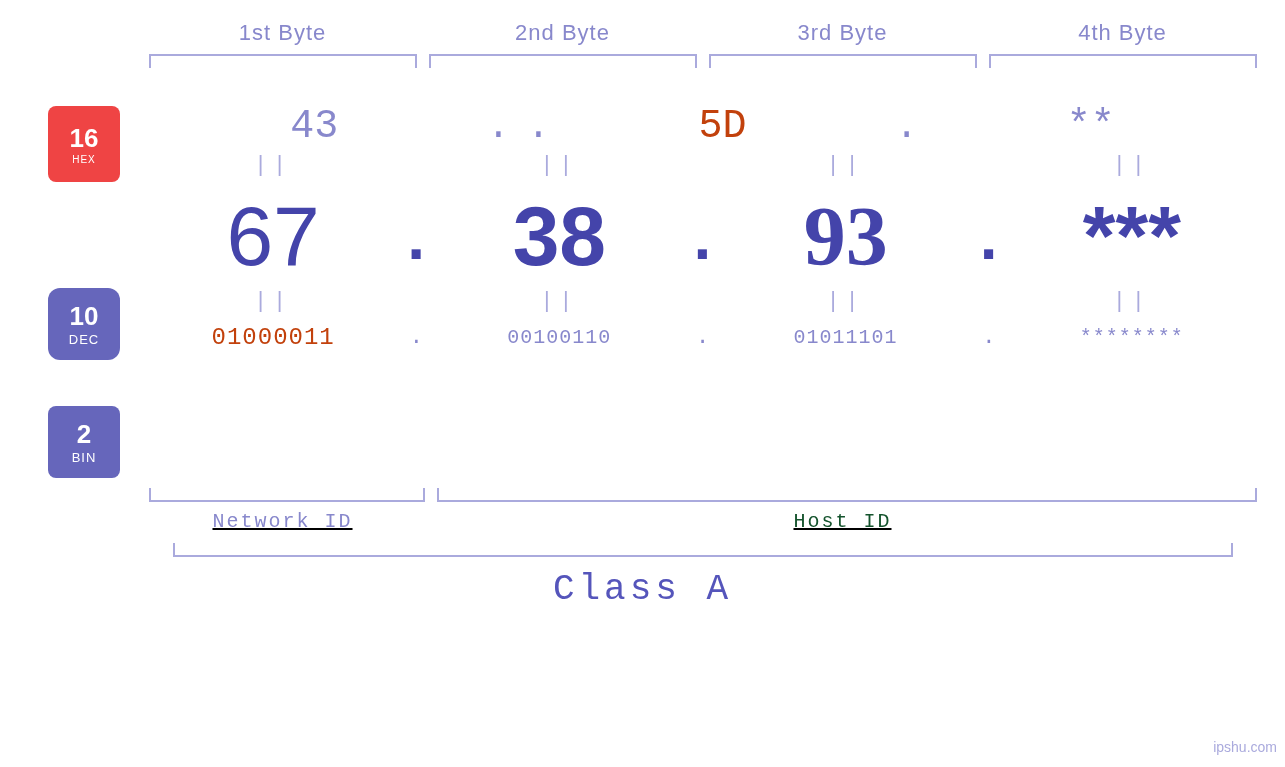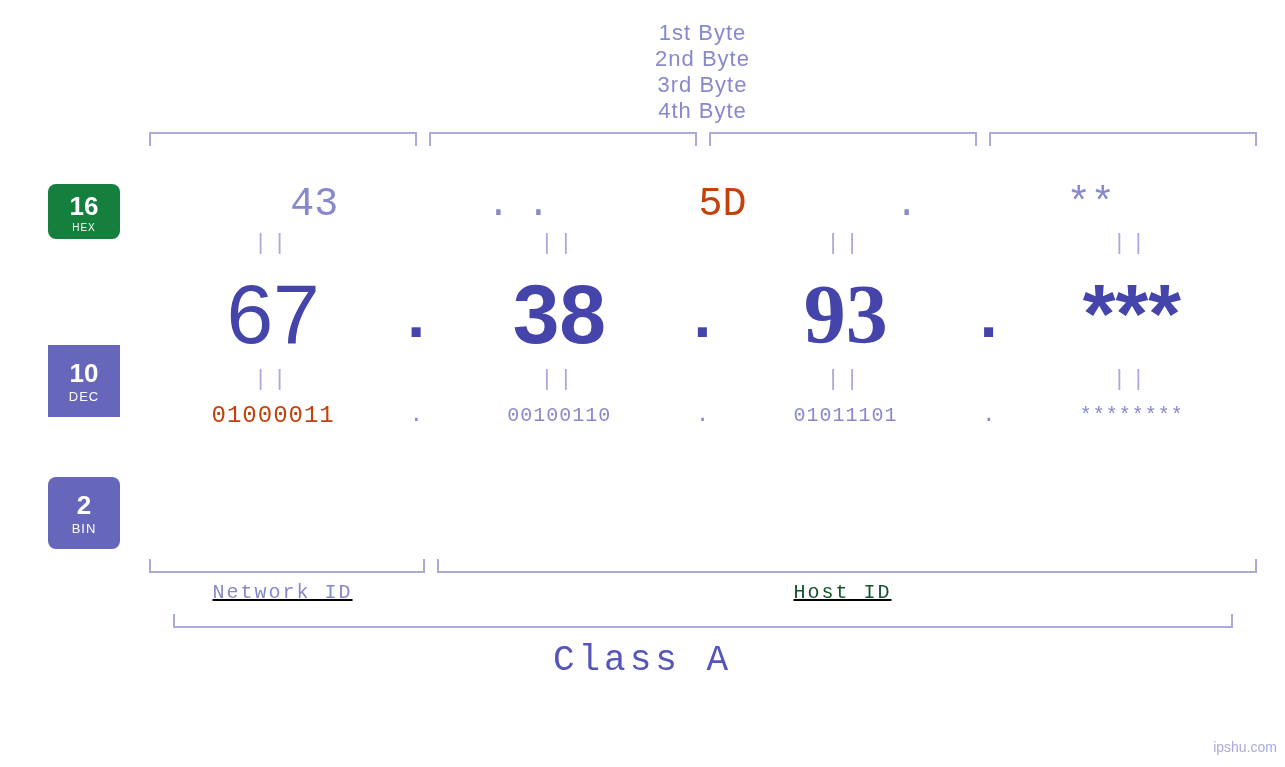--- a/index.html
+++ b/index.html
@@ -23,21 +23,20 @@
       justify-content: flex-start;
       padding-top: 20px;
     }
 
     
     .byte-headers {
       display: flex;
       width: 1120px;
       margin-left: 120px;
       margin-bottom: 8px;
-      flex-direction: column;
     }
 
     .byte-header {
       flex: 1;
       text-align: center;
       color: #8888cc;
       font-size: 22px;
       font-family: Arial, sans-serif;
       letter-spacing: 1px;
     }
@@ -75,26 +74,26 @@
     <div class="bracket"></div>
     <div class="bracket"></div>
     <div class="bracket"></div>
     <div class="bracket"></div>
   </div>
 
   <div style="display:flex; width:1285px; align-items:flex-start;">
 
     <div style="display:flex; flex-direction:column; padding-left:48px; padding-top:18px; gap:0px;">
 
-      <div style="width:72px; height:55px; background:#15803d; border-radius:8px; display:flex; flex-direction:column; align-items:center; justify-content:center; color:white; margin-bottom: 106px;">
+      <div style="width:72px; height:76px; background:#ef4444; border-radius:8px; display:flex; flex-direction:column; align-items:center; justify-content:center; color:white; margin-bottom: 106px;">
         <span style="font-size:26px; font-weight:bold; font-family:Arial;">16</span>
         <span style="font-size:10px; letter-spacing:1px; font-family:Arial;">HEX</span>
       </div>
 
-      <div style="width:72px; height:72px; background:#6666bb; border-radius:0; display:flex; flex-direction:column; align-items:center; justify-content:center; color:white; margin-bottom: 60px;">
+      <div style="width:72px; height:72px; background:#6666bb; border-radius:12px; display:flex; flex-direction:column; align-items:center; justify-content:center; color:white; margin-bottom: 46px;">
         <span style="font-size:26px; font-weight:bold; font-family:Arial;">10</span>
         <span style="font-size:13px; letter-spacing:1px; font-family:Arial;">DEC</span>
       </div>
 
       <div style="width:72px; height:72px; background:#6666bb; border-radius:8px; display:flex; flex-direction:column; align-items:center; justify-content:center; color:white;">
         <span style="font-size:26px; font-weight:bold; font-family:Arial;">2</span>
         <span style="font-size:13px; letter-spacing:1px; font-family:Arial;">BIN</span>
       </div>
 
     </div>

